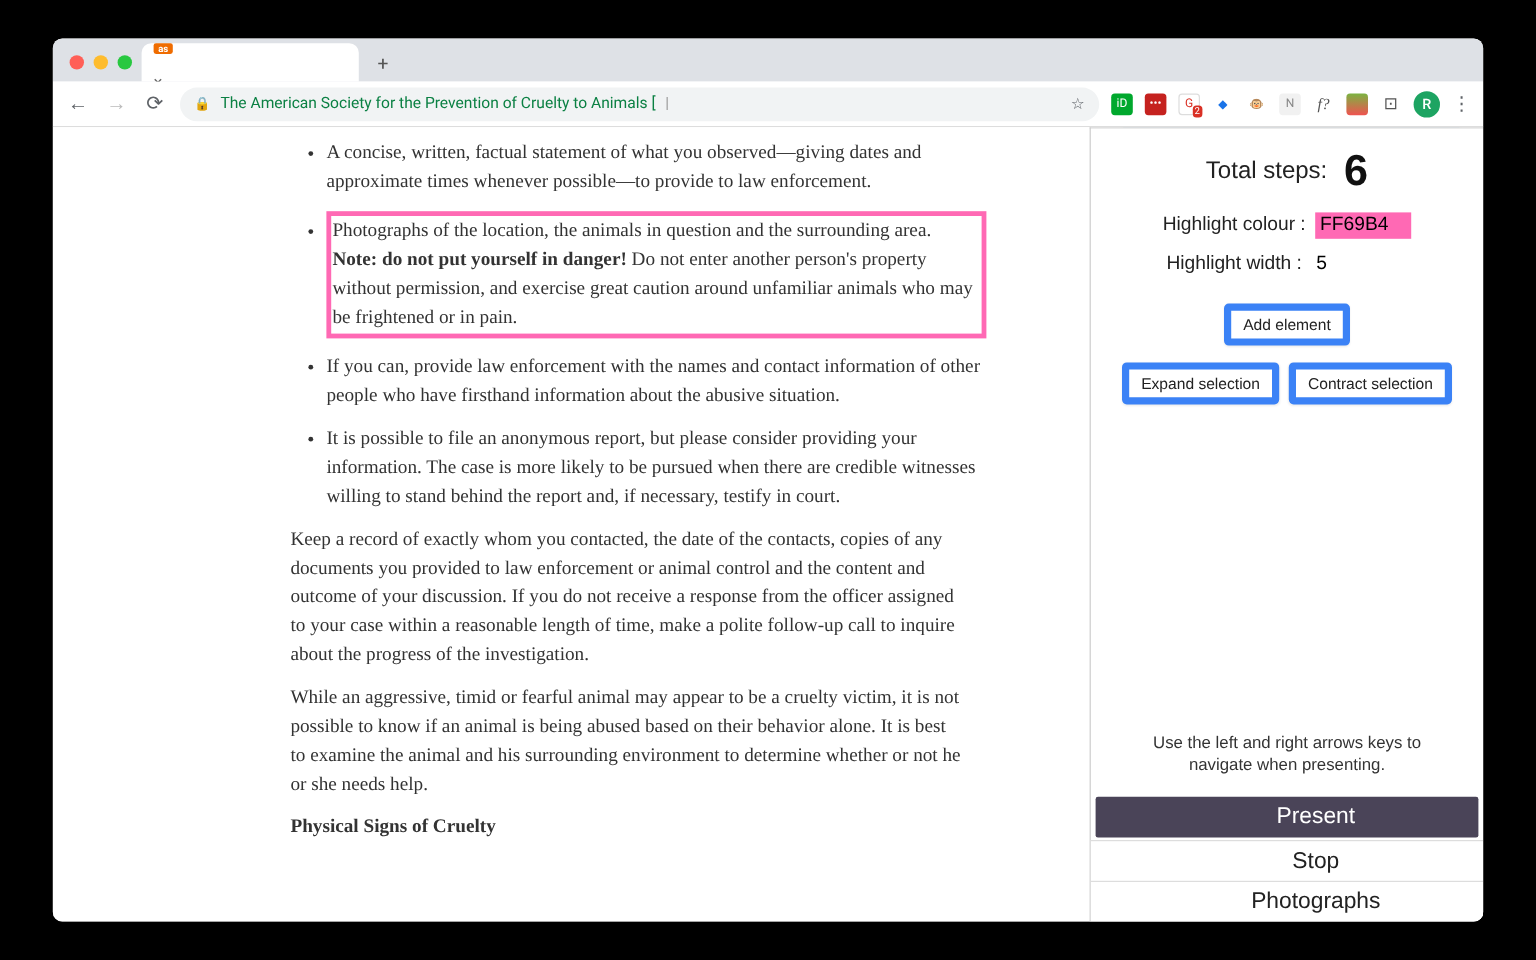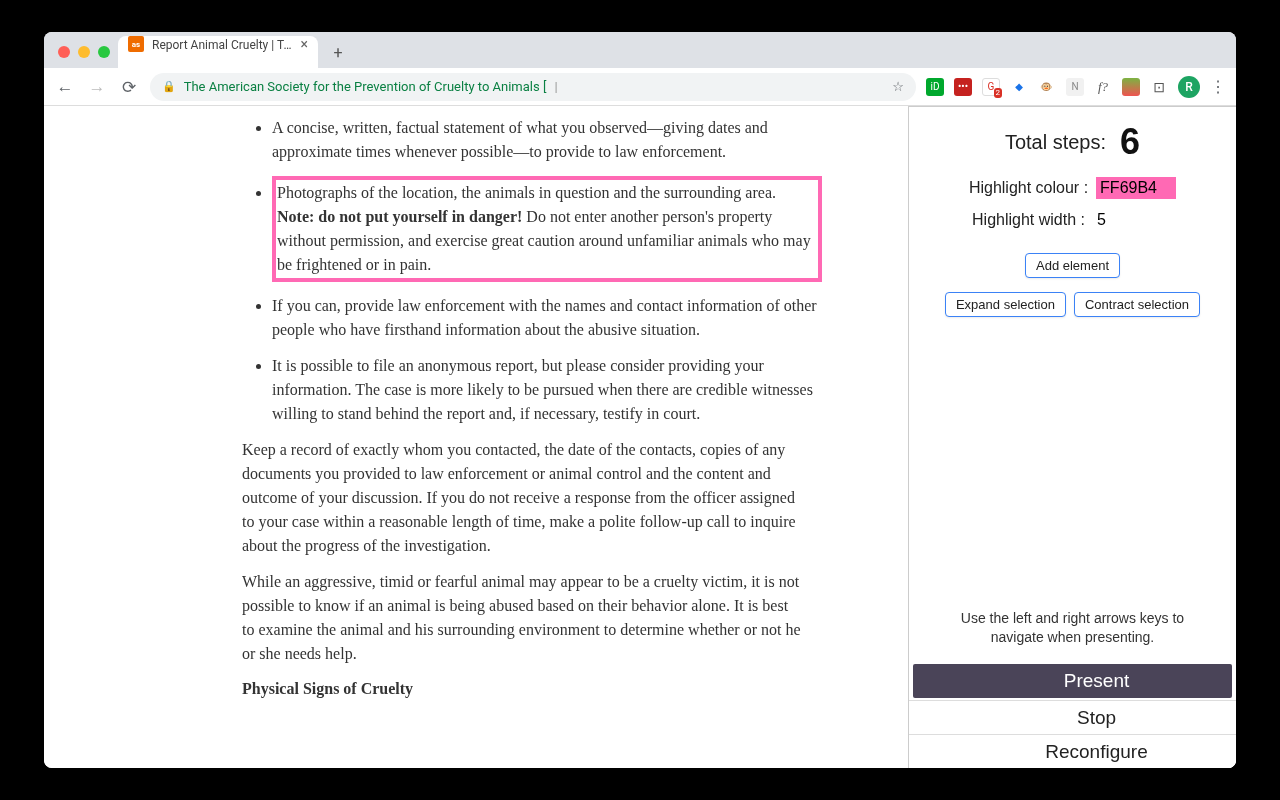--- a/index.html
+++ b/index.html
@@ -2,21 +2,21 @@
 <html><head>
 <meta charset="utf-8">
 <style>
 * { margin: 0; padding: 0; box-sizing: border-box; }
 body { font-family: -apple-system, BlinkMacSystemFont, "Segoe UI", Roboto, sans-serif; background: #000; width: 1280px; height: 800px; overflow: hidden; }
 .window { position: absolute; top: 32px; left: 44px; right: 44px; bottom: 32px; background: #fff; border-radius: 8px; box-shadow: 0 10px 40px rgba(0,0,0,0.5); overflow: hidden; display: flex; flex-direction: column; }
 .tabbar { height: 36px; background: #dee1e6; display: flex; align-items: flex-end; padding-left: 10px; }
 .traffic { display: flex; gap: 8px; padding: 0 8px 10px 4px; align-items: center; }
 .tl { width: 12px; height: 12px; border-radius: 50%; }
 .tl-r { background: #ff5f57; } .tl-y { background: #febc2e; } .tl-g { background: #28c840; }
-.tab { background: #fff; height: 32px; border-radius: 8px 8px 0 0; display: flex; align-items: flex-end; padding: 16px 10px; gap: 8px; max-width: 200px; font-size: 12px; color: #444; }
+.tab { background: #fff; height: 32px; border-radius: 8px 8px 0 0; display: flex; align-items: flex-start; padding: 0 10px; gap: 8px; max-width: 200px; font-size: 12px; color: #444; flex-direction: column; }
 .favicon { width: 16px; height: 16px; background: #ef6c00; border-radius: 2px; display:flex; align-items:center; justify-content:center; color:#fff; font-size:8px; font-weight:bold;}
 .tab-title { white-space: nowrap; overflow: hidden; text-overflow: ellipsis; flex: 1; }
 .tab-x { color: #666; font-size: 14px; }
 .newtab { width: 28px; height: 28px; display: flex; align-items: center; justify-content: center; color: #555; font-size: 16px; margin-left: 6px; margin-bottom: 2px; }
 .toolbar { height: 38px; background: #fff; border-bottom: 1px solid #ddd; display: flex; align-items: center; padding: 0 10px; gap: 10px; }
 .nav-btn { width: 22px; height: 22px; display: flex; align-items: center; justify-content: center; color: #5f6368; font-size: 17px; }
 .nav-btn.disabled { color: #bbb; }
 .addr { flex: 1; height: 28px; background: #f1f3f4; border-radius: 14px; display: flex; align-items: center; padding: 0 12px; font-size: 13px; color: #5f6368; gap: 8px; overflow:hidden; }
 .lock { font-size: 11px; }
 .addr .org { color: #0b8043; white-space: nowrap; }
@@ -47,21 +47,21 @@
 .panel-top { padding: 14px 16px; }
 .steps-row { display: flex; align-items: center; justify-content: center; gap: 14px; margin-bottom: 14px; }
 .steps-label { font-size: 20px; color: #222; }
 .steps-num { font-size: 36px; font-weight: 800; color: #111; }
 .cfg-row { display: flex; align-items: center; gap: 8px; margin-bottom: 10px; justify-content: center; }
 .cfg-label { font-size: 16px; color: #222; }
 .cfg-input { border: none; background: #fff; font-size: 16px; padding: 2px 4px; width: 80px; font-family: inherit; }
 .cfg-input.pink { background: #FF69B4; }
 .btn-row { display: flex; gap: 8px; justify-content: center; margin-top: 14px; }
 .btn-row.single { margin-top: 22px; }
-.pbtn { background: #fff; border: 1px solid #3b82f6; border-radius: 4px; padding: 4px 10px; font-size: 13px; color: #222; cursor: pointer; box-shadow: 0 1px 2px rgba(0,0,0,0.08); }
+.pbtn { background: #fff; border: 6px solid #3b82f6; border-radius: 4px; padding: 4px 10px; font-size: 13px; color: #222; cursor: pointer; box-shadow: 0 1px 2px rgba(0,0,0,0.08); }
 .panel-mid { flex: 1; }
 .hint { text-align: center; font-size: 14px; color: #333; padding: 0 24px 14px; line-height: 1.4; }
 .panel-bottom { }
 .bigbtn { height: 34px; display: flex; align-items: center; justify-content: center; font-size: 19px; cursor: pointer; border-top: 1px solid #ddd; padding-left: 48px; }
 .bigbtn.primary { background: #4a4458; color: #fff; margin: 2px 4px; border-radius: 2px; border: none; }
 .bigbtn.plain { background: #fff; color: #222; }
 </style>
 </head>
 <body>
 
@@ -158,17 +158,17 @@
         <div class="btn-row">
           <button class="pbtn">Expand selection</button>
           <button class="pbtn">Contract selection</button>
         </div>
       </div>
       <div class="panel-mid"></div>
       <div class="hint">Use the left and right arrows keys to navigate when presenting.</div>
       <div class="panel-bottom">
         <div class="bigbtn primary">Present</div>
         <div class="bigbtn plain">Stop</div>
-        <div class="bigbtn plain">Reconfigure</div>
+        <div class="bigbtn plain">Photographs</div>
       </div>
     </div>
   </div>
 </div>
 
 </body></html>

